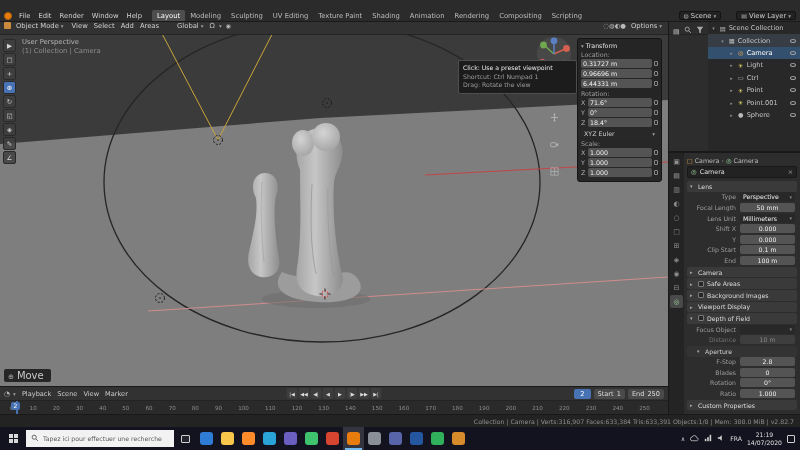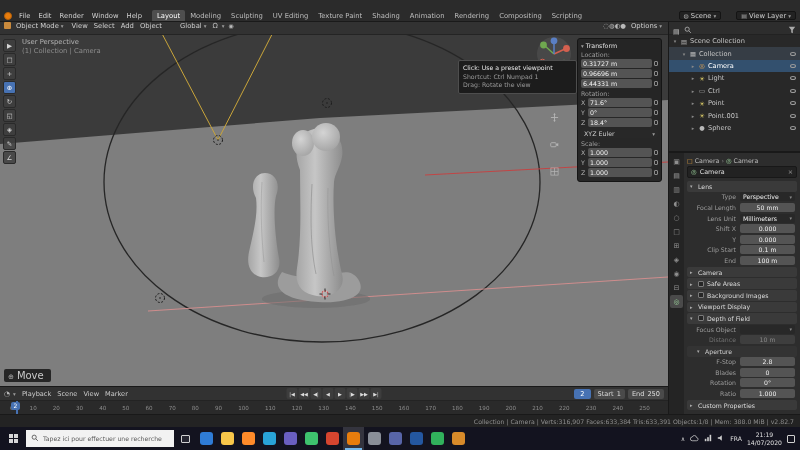--- a/index.html
+++ b/index.html
@@ -65,21 +65,21 @@
   .sb-select .caret{margin-left:auto}
 
   .tooltip{position:absolute;left:458px;top:38px;width:119px;background:#1c1c1c;border:1px solid #4e4e4e;border-radius:2px;padding:3px 4px;z-index:8;font-size:6.2px;line-height:8.6px}
   .tt1{color:#e8e8e8}.tt2,.tt3{color:#9b9b9b}
 
   .tool-hint{position:absolute;left:4px;top:347px;background:rgba(22,22,22,.85);border-radius:2px;padding:1px 7px 1px 4px;display:flex;align-items:center;gap:3px;font-size:10px;color:#c9c9c9;z-index:4}
   .move-ico::before{content:"⊕";color:#b0b0b0;font-size:7px}
 
   
   .rightcol{position:absolute;left:668px;top:22px;width:132px;height:392px;background:#2d2d2d;border-left:1px solid #191919;display:flex;flex-direction:column}
-  .outliner{height:131px;border-bottom:2px solid #191919;display:flex;flex-direction:column;flex:none}
+  .outliner{height:131px;border-bottom:2px solid #191919;display:flex;flex-direction:row;flex:none}
   .out-header{height:13px;background:#2d2d2d;display:flex;align-items:center;gap:4px;padding:0 4px;border-bottom:1px solid #222;flex:none}
   .out-editor-ico::before{content:"▤";color:#b5b5b5;font-size:7px}
   .out-body{flex:1;background:#282828;overflow:hidden}
   .out-row{display:flex;align-items:center;height:12.4px;font-size:6.6px;color:#c5c5c5;gap:2px}
   .out-row.active{background:#363d45}
   .out-row.selected{background:var(--selected-row,#33506e);color:#fff}
   .out-arrow{color:#8a8a8a;font-size:5px;width:6px;flex:none;text-align:center}
   .out-icon{font-size:6.3px;color:var(--c,#b9b9b9);width:8px;text-align:center;flex:none}
   .out-eye{display:none;margin-left:auto;margin-right:4px;width:6px;height:4px;border:1px solid #9a9a9a;border-radius:50%;flex:none}
   .out-row.eye .out-eye{display:block}
@@ -243,21 +243,21 @@
       <span class="mode-ico"></span>
       <span class="hdr-sel">
           <span>Object Mode</span>
           <span class="caret"></span>
         </span>
       <div class="hdr-menus">
 
       <span class="hdr-menu">View</span>
           <span class="hdr-menu">Select</span>
           <span class="hdr-menu">Add</span>
-          <span class="hdr-menu">Object</span>
+          <span class="hdr-menu">Areas</span>
         </div>
       <div class="hdr-mid">
         <span class="hdr-sel">
             <span>Global</span>
             <span class="caret"></span>
           </span>
         <span class="magnet-ico"></span>
         <span class="caret"></span>
         <span class="prop-edit-ico"></span>
       </div>

